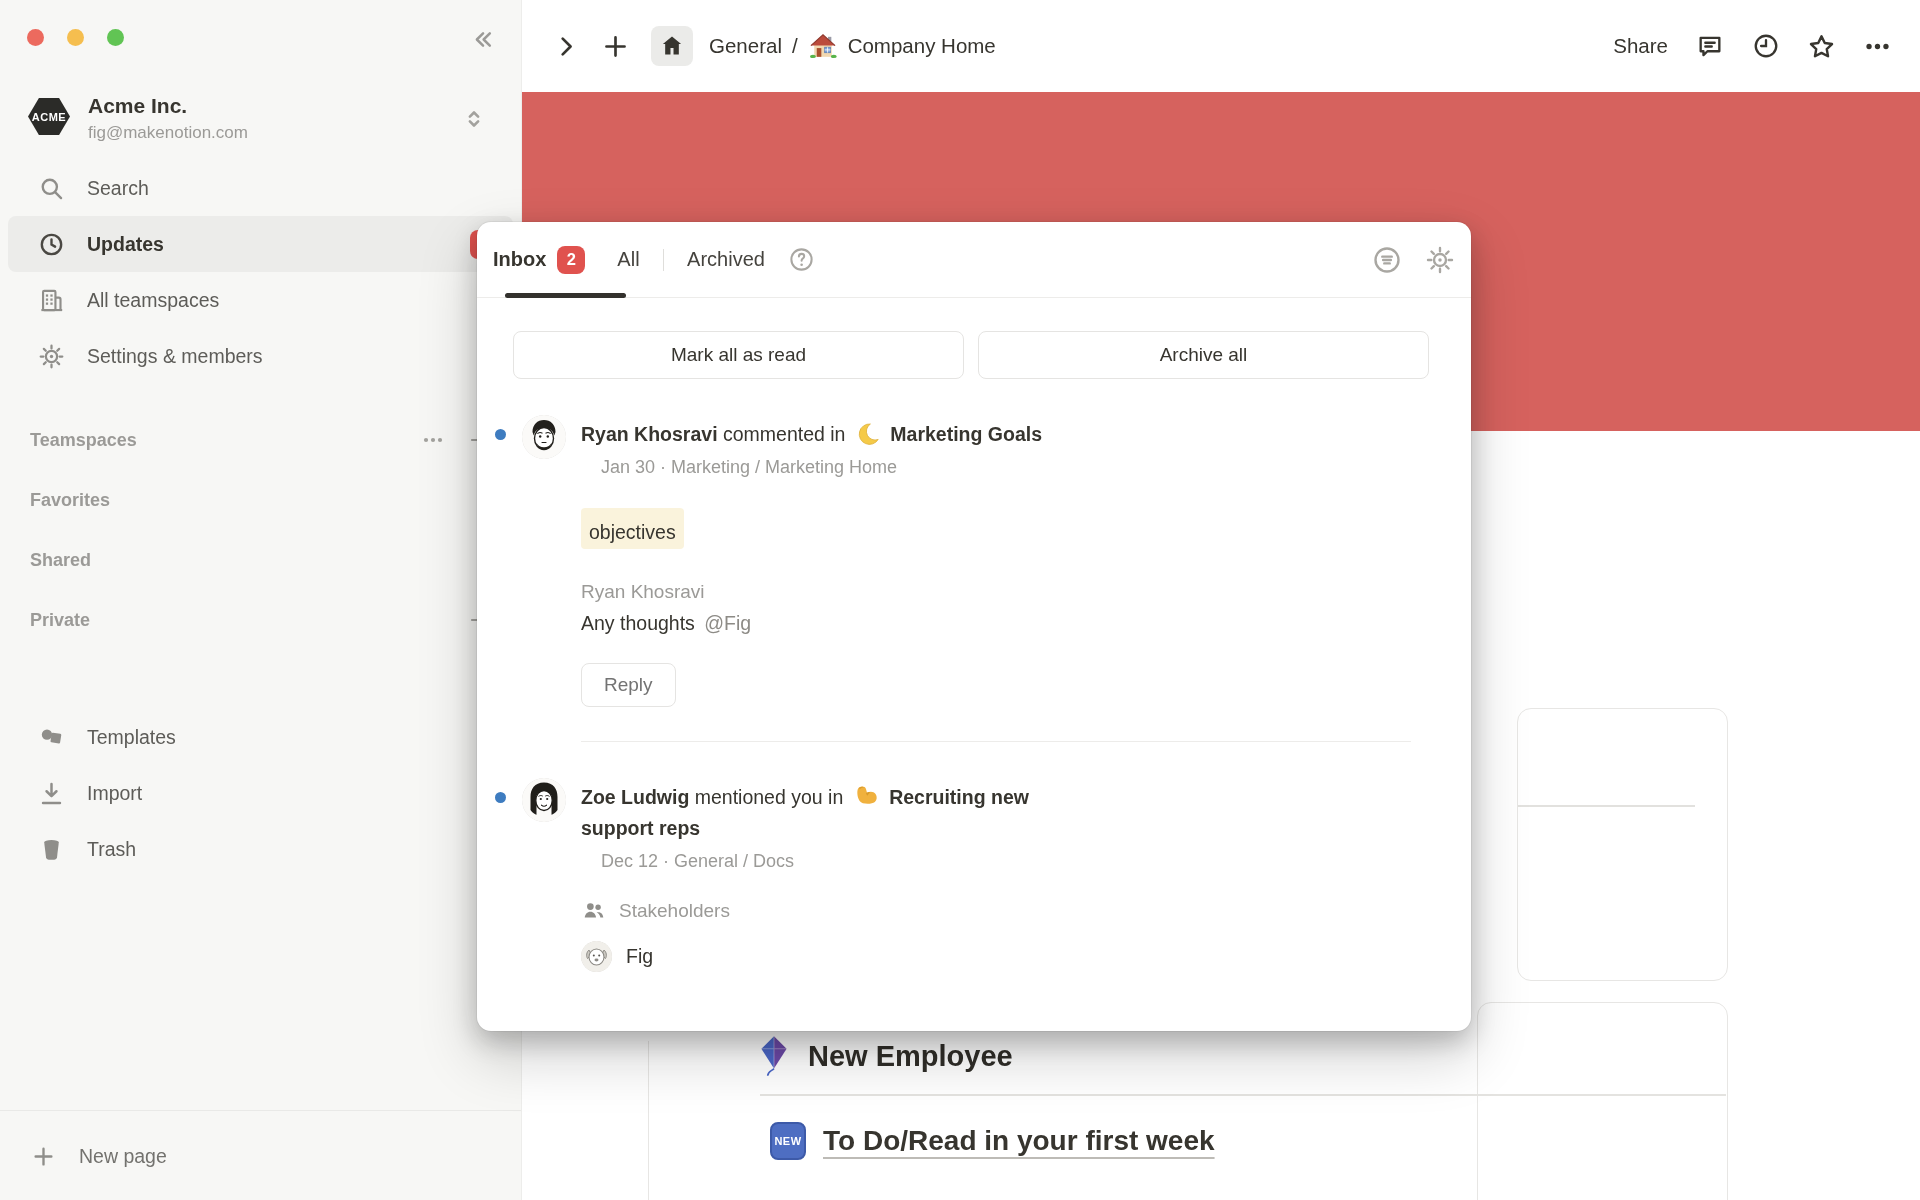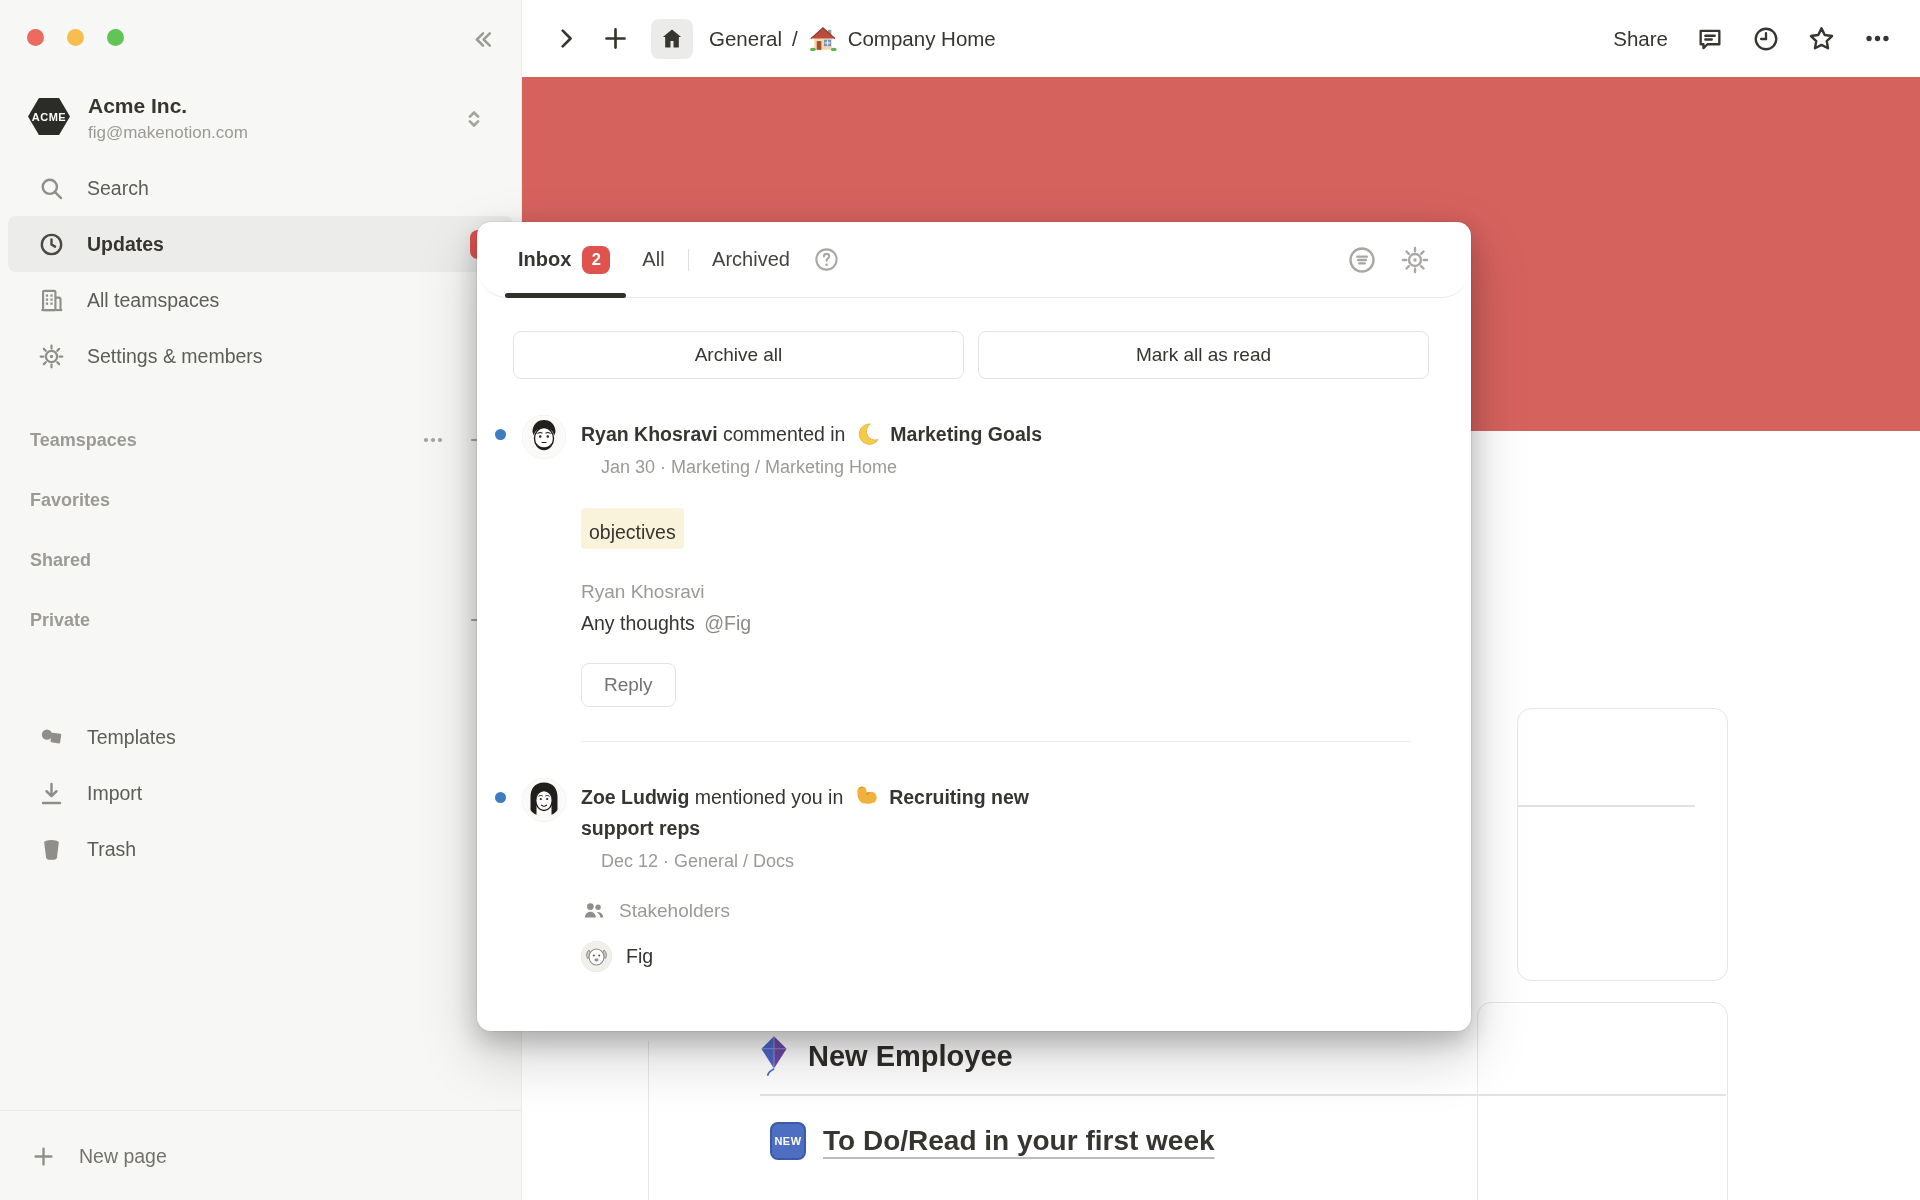--- a/index.html
+++ b/index.html
@@ -41,21 +41,21 @@
   .sec-label { font-size:18px; font-weight:600; color:#9B9A97; }
   .sec-actions { margin-left:auto; display:flex; gap:22px; color:#A3A29E; }
   .sec-actions .mini-ic { width:24px; height:24px; }
   .tools { margin-top:59px; }
   .sidebar-bottom { position:absolute; left:0; right:0; top:1110px; border-top:1px solid #E9E9E7; }
   .newpage-row { height:90px; display:flex; align-items:center; padding:0 30px; cursor:pointer; }
   .newpage-row .nav-ic { color:#8F8E8A; }
   .newpage-row .nav-label { color:#73726E; }
 
   
-  .topbar { position:absolute; left:477px; top:0; right:0; height:77px; background:#fff;
+  .topbar { position:absolute; left:477px; top:0; right:0; height:92px; background:#fff;
             display:flex; align-items:center; padding:0 28px 0 24px; z-index:4; }
   .tb-ic { width:29px; height:29px; color:#37352F; display:flex; align-items:center;
            justify-content:center; cursor:pointer; }
   .tb-left { display:flex; align-items:center; gap:21px; }
   .home-btn { width:42px; height:40px; background:#EBEBE9; border-radius:8px; display:flex;
               align-items:center; justify-content:center; cursor:pointer; }
   .home-btn svg { width:26px; height:26px; color:#37352F; }
   .breadcrumb { display:flex; align-items:center; margin-left:16px; font-size:20.5px; gap:10px; }
   .crumb { cursor:pointer; }
   .crumb-sep { color:#37352F; }
@@ -84,22 +84,22 @@
                letter-spacing:.5px; display:flex; align-items:center; justify-content:center; }
   .page-link { font-size:28px; font-weight:700; color:#37352F; text-decoration:underline;
                text-decoration-color:#BDBBB6; text-decoration-thickness:2px;
                text-underline-offset:7px; cursor:pointer; }
 
   
   .popover { position:absolute; left:477px; top:222px; width:994px; height:809px; background:#fff;
              border-radius:14px; z-index:10; overflow:hidden;
              box-shadow:0 0 0 1px rgba(15,15,15,.05), 0 10px 24px rgba(15,15,15,.22),
                         0 24px 60px rgba(15,15,15,.2); }
-  .pop-header { height:76px; display:flex; align-items:center; padding:0 41px;
-                border-bottom:1px solid #EDECEA; position:relative;border-radius:30px; }
+  .pop-header { height:76px; display:flex; align-items:center; padding:0 16px;
+                border-bottom:1px solid #EDECEA; position:relative; }
   .tab { display:flex; align-items:center; cursor:pointer; font-size:20px; color:#45433E; font-weight:500; }
   .tab.active { font-weight:700; color:#37352F; }
   .tab .num-badge { margin-left:11px; min-width:28px; height:28px; font-size:16.5px; }
   .tab-all { margin-left:32px; }
   .tab-sep { width:1.5px; height:22px; background:#DFDEDB; margin:0 23px; }
   .help-ic { margin-left:23px; width:27px; height:27px; color:#A9A7A2; cursor:pointer; }
   .pop-header-right { margin-left:auto; display:flex; align-items:center; gap:23px; color:#A9A7A2; }
   .pop-hic { width:30px; height:30px; cursor:pointer; }
   .tab-underline { position:absolute; left:28px; bottom:-1px; width:121px; height:5px;
                    background:#33312D; border-radius:3px; }
@@ -426,22 +426,22 @@
               <circle cx="12" cy="12" r="4.8"></circle>
               <path d="M19 12h2.6M16.95 16.95l1.85 1.85M12 19v2.6M7.05 16.95L5.2 18.8M5 12H2.4M7.05 7.05L5.2 5.2M12 5V2.4M16.95 7.05L18.8 5.2"></path>
               <circle cx="12" cy="12" r="1.4" fill="currentColor" stroke="none"></circle>
             </svg>
         </span>
       </div>
       <div class="tab-underline"></div>
     </div>
 
     <div class="pop-actions">
+      <button class="pop-btn">Mark all as read</button>
       <button class="pop-btn">Archive all</button>
-      <button class="pop-btn">Mark all as read</button>
     </div>
 
     <div class="notif">
       <span class="unread-dot"></span>
       <span class="notif-avatar">
         <svg viewBox="0 0 44 44" width="44" height="44">
             <circle cx="22" cy="22" r="22" fill="#FBFAF8"></circle>
             <path d="M10.5 17c0-7.5 5-12 11.5-12s11.5 4.5 11.5 12l-1.2 3.5c-1.6-5.5-4.8-7.5-10.3-7.5s-8.7 2-10.3 7.5L10.5 17z" fill="#22201C"></path>
             <ellipse cx="22" cy="23.5" rx="9.5" ry="11" fill="#fff" stroke="#22201C" stroke-width="1.4"></ellipse>
             <circle cx="18.2" cy="21.5" r="1.2" fill="#22201C"></circle>

